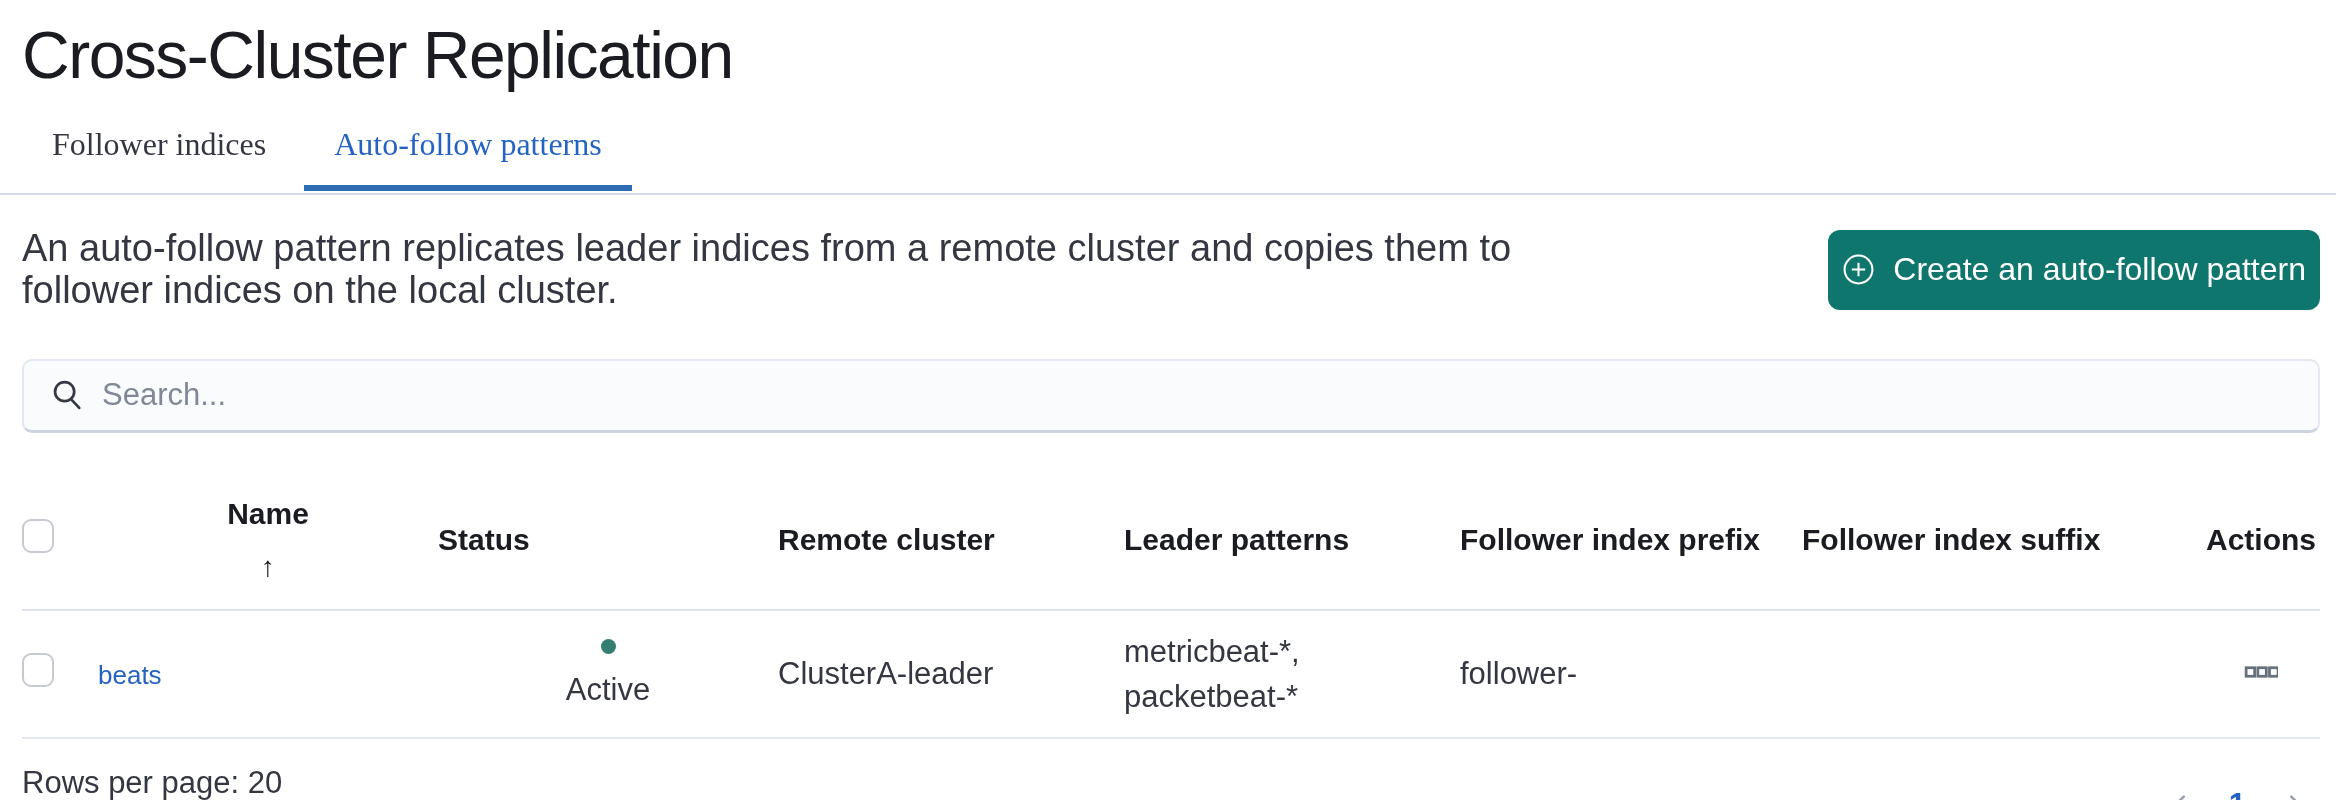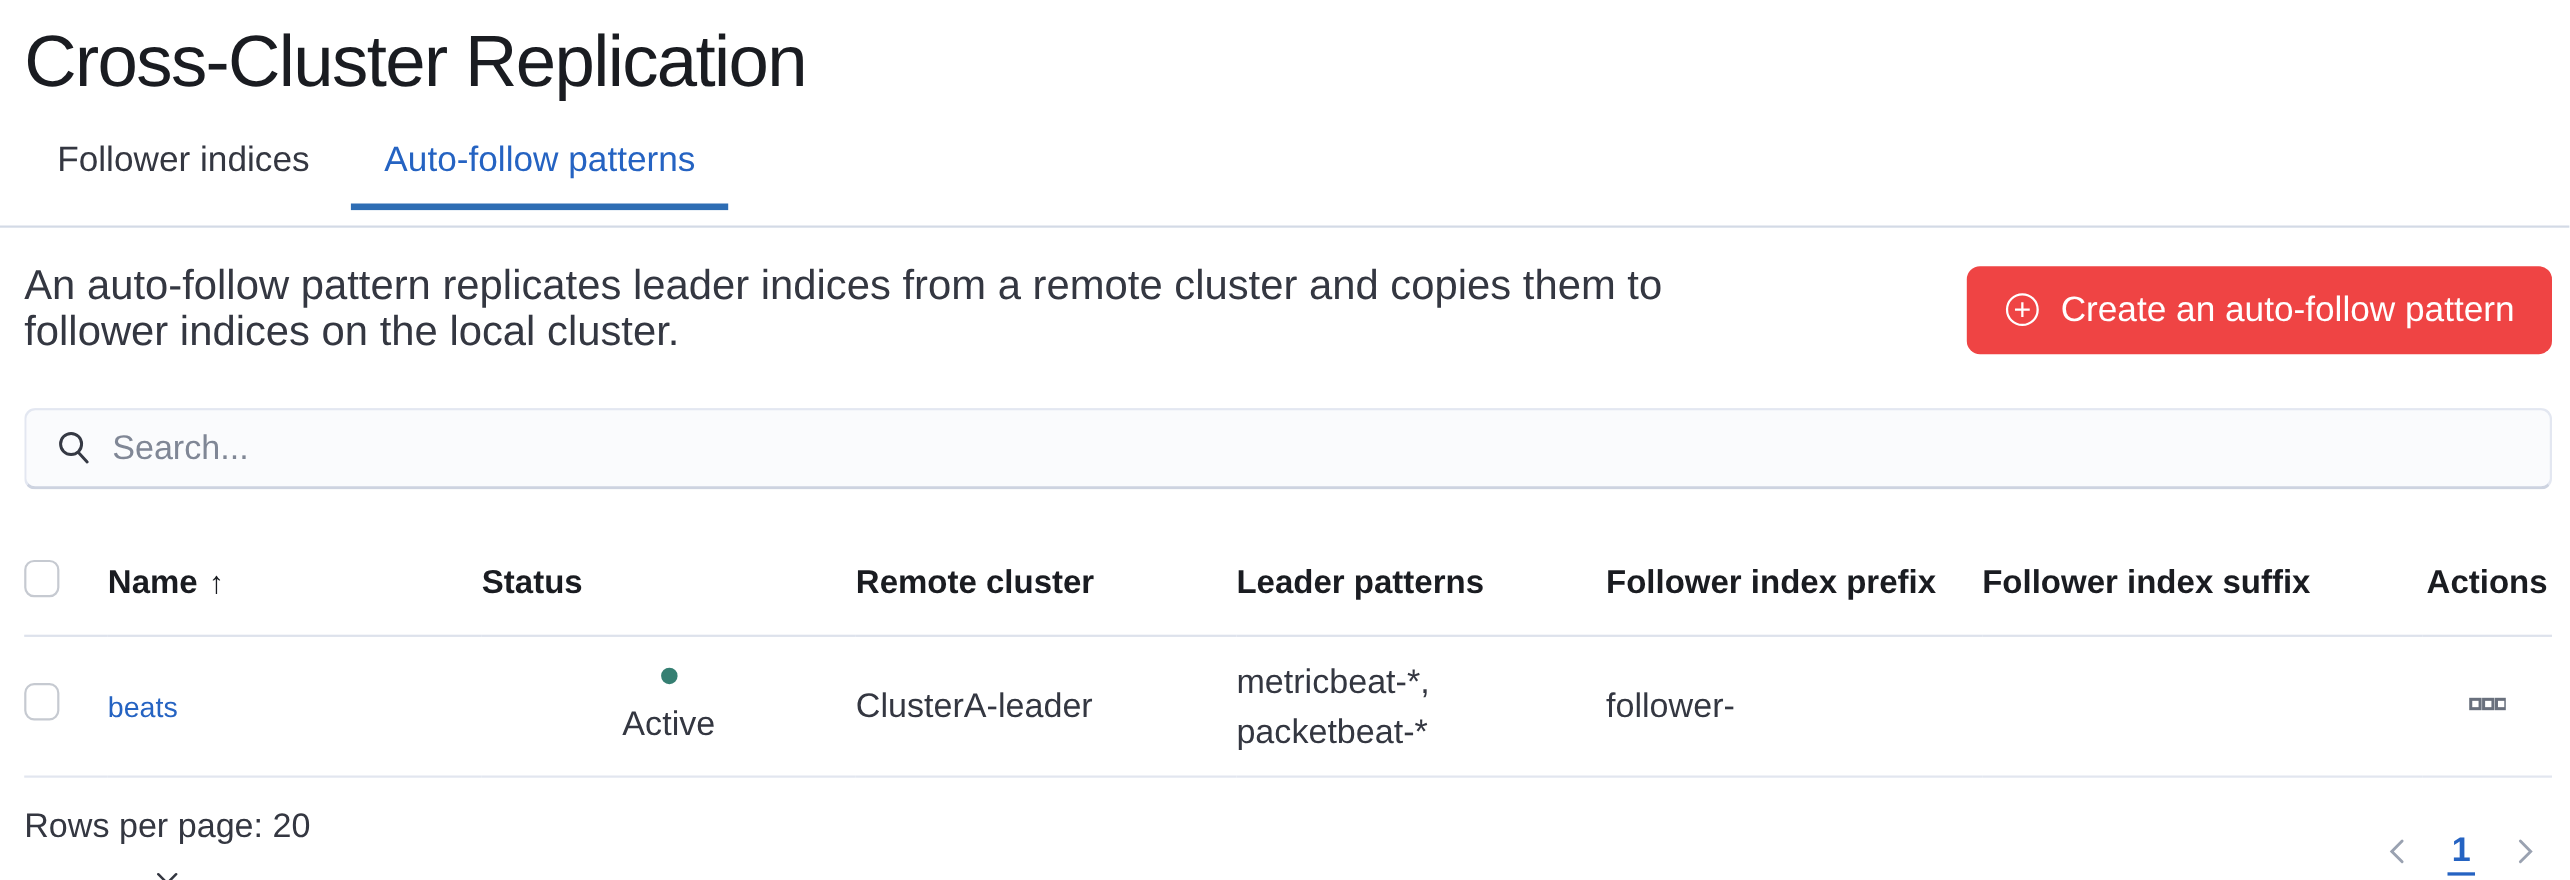--- a/index.html
+++ b/index.html
@@ -5,56 +5,56 @@
   * { margin:0; padding:0; box-sizing:border-box; }
   html,body { width:2336px; height:800px; background:#ffffff; overflow:hidden;
     font-family:"Liberation Sans", sans-serif; color:#343741; }
   .page { padding:0 16px 0 22px; }
 
   
   .page-title { margin-top:14px; font-size:66px; font-weight:400; letter-spacing:-1.5px;
     color:#1a1c21; line-height:1.25; }
 
   
-  .tabs { display:flex; gap:8px; margin:28px -16px 0 -22px; padding:0 16px 16px 22px;
-    border-bottom:2px solid #d3dae6; }
+  .tabs { display:flex; gap:8px; margin:28px -16px 0 -22px; padding:0 16px 4px 22px;
+    border-bottom:2px solid #d3dae6;font-family:Liberation Serif, serif; }
   .tab { position:relative; background:none; border:none; cursor:pointer;
     font-family:inherit; font-size:32px; color:#343741; padding:0 30px 26px 30px; line-height:1.2; }
   .tab.active { color:#2563c2; }
   .tab.active::after { content:""; position:absolute; left:0; right:0; bottom:-2px;
     height:6px; background:#2e6db4; }
 
   
   .section-header { display:flex; justify-content:space-between; align-items:flex-start;
     margin-top:32px; }
   .description { font-size:38px; line-height:42px; color:#343741; max-width:1545px; }
   .create-btn { display:flex; align-items:center; gap:18px; flex-shrink:0; margin-top:3px;
-    background:#ef4444; color:#ffffff; border:none; border-radius:12px; height:80px;
-    padding:0 34px; font-family:inherit; font-size:32px; cursor:pointer; }
+    background:#0f766e; color:#ffffff; border:none; border-radius:12px; height:80px;
+    padding:0 14px; font-family:inherit; font-size:32px; cursor:pointer; }
   .create-btn svg { display:block; }
 
   
   .search-bar { position:relative; margin-top:48px; height:74px;
     background:#fafbfd; border:2px solid #e3e7f1; border-bottom:3px solid #cdd3e0;
     border-radius:10px; display:flex; align-items:center; }
   .search-icon-wrap { padding:0 16px 0 26px; display:flex; align-items:center; }
   .search-input { flex:1; height:100%; border:none; outline:none; background:transparent;
     font-family:inherit; font-size:31px; color:#0c4a6e; }
   .search-input::placeholder { color:#808796; opacity:1; }
 
   
   table { width:100%; border-collapse:collapse; margin-top:44px; table-layout:fixed; }
   th { text-align:left; font-size:30px; font-weight:700; color:#1a1c21;
     padding:20px 0 26px 0; border-bottom:2px solid #dde2ec; }
   th.actions-col, td.actions-cell { text-align:center; }
   td { font-size:31px; color:#343741; padding:18px 0; border-bottom:2px solid #e2e6ef;
     vertical-align:middle; }
   .checkbox { display:inline-block; width:32px; height:34px; background:#fff;
     border:2px solid #c6cad1; border-radius:9px; cursor:pointer; }
-  .th-inner { display:flex; align-items:center; gap:10px; }
+  .th-inner { display:flex; align-items:center; gap:20px;flex-direction:column; }
   .sort-arrow { font-size:28px; font-weight:400; color:#1a1c21; }
   .link { color:#2563c2; text-decoration:none; cursor:pointer; font-size:26px; }
   .status-wrap { display:flex; align-items:center; gap:18px;flex-direction:column; }
   .status-dot { width:15px; height:15px; border-radius:50%; background:#357f72; }
   .patterns { line-height:45px; }
   .actions-btn { background:none; border:none; cursor:pointer; padding:4px; }
   .actions-btn svg { display:block; }
 
   
   .table-footer { display:flex; justify-content:space-between; align-items:center;

